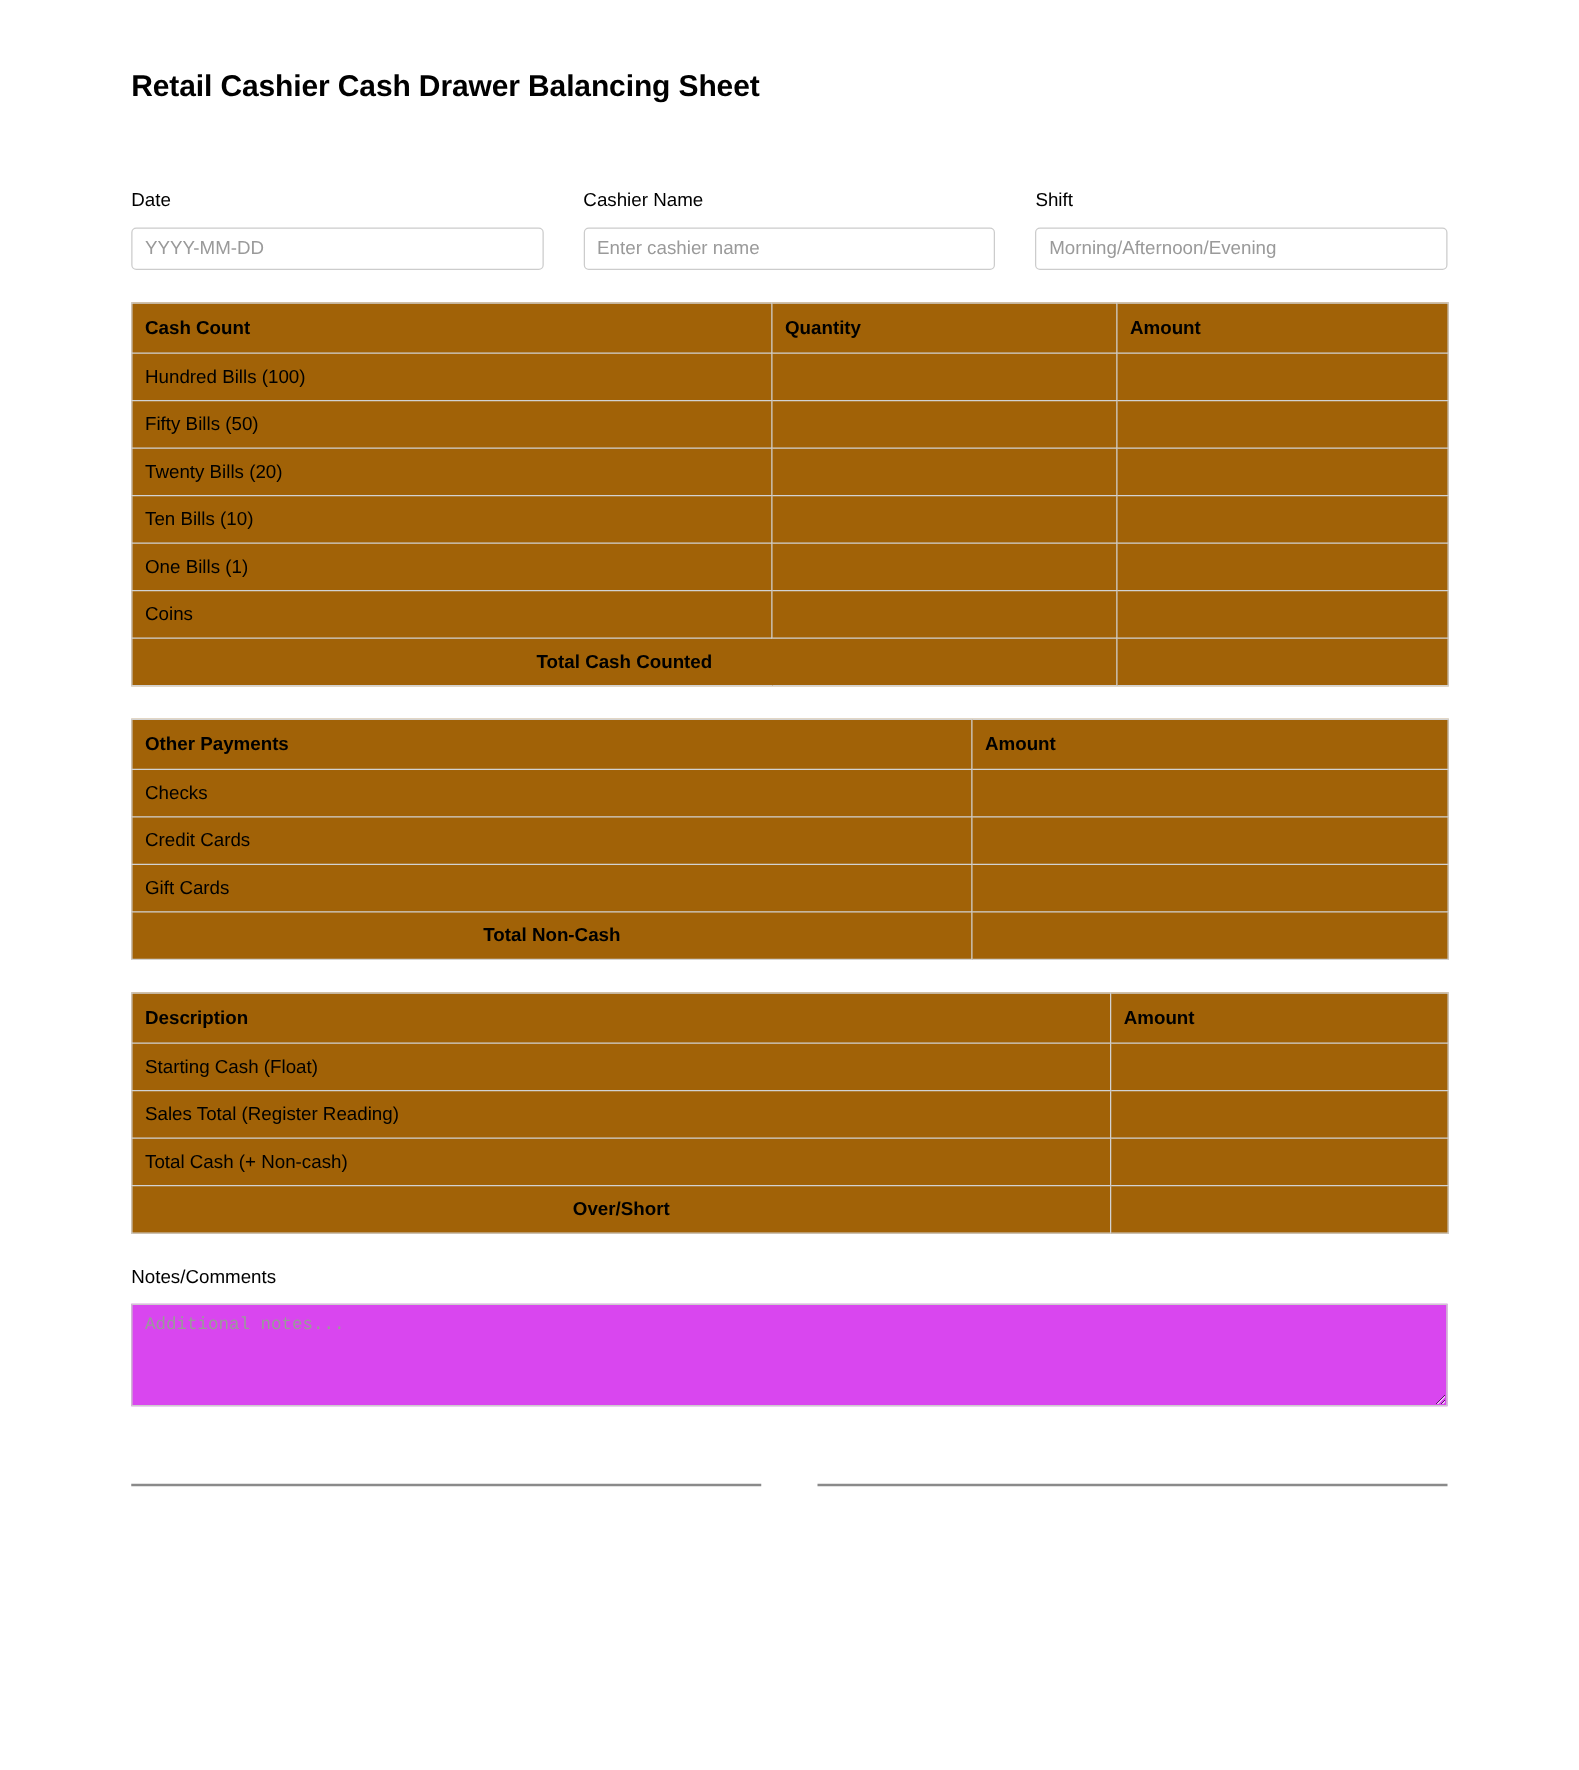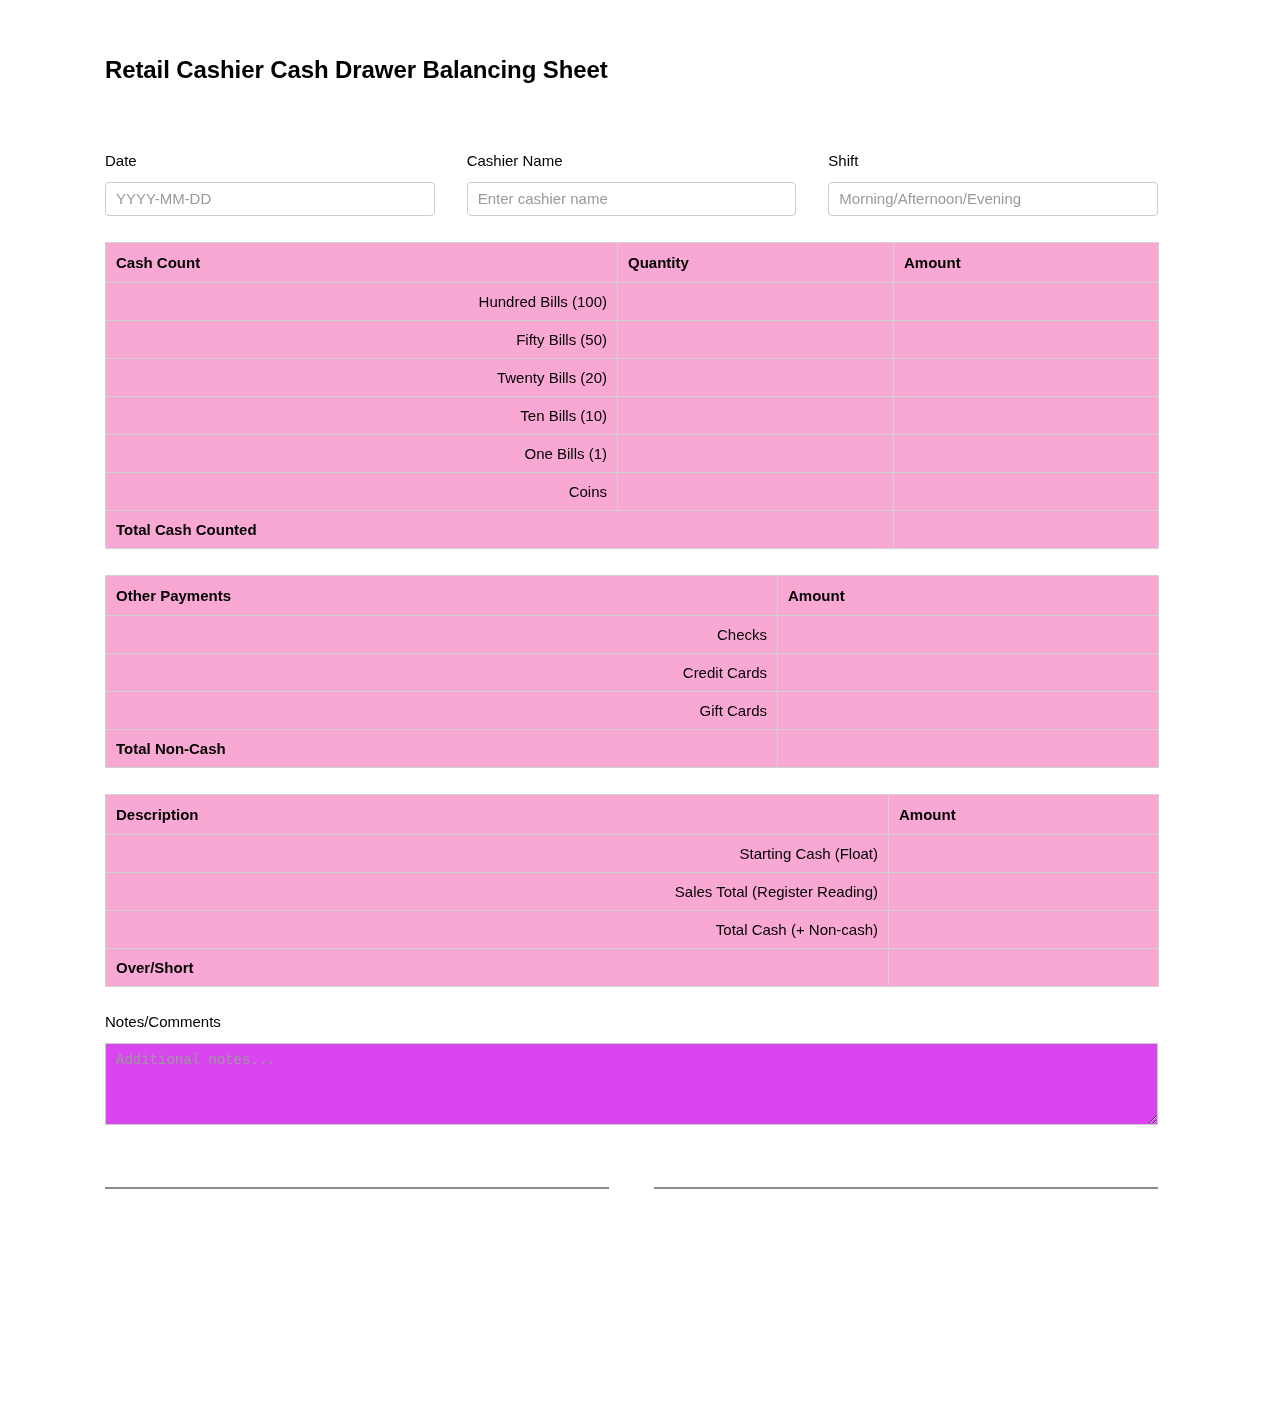--- a/index.html
+++ b/index.html
@@ -59,43 +59,43 @@
     outline: none;
   }
   .text-input::placeholder { color: #9a9a9a; opacity: 1; }
 
   
   table.form-table {
     border-collapse: collapse;
     width: 1053px;
     table-layout: fixed;
     margin-bottom: 26px;
-    background: #f9a8d4;
+    background: #a16207;
   }
   table.form-table th,
   table.form-table td {
     border: 1px solid #d2d2d2;
     height: 38px;
     padding: 7px 10px;
     box-sizing: border-box;
     font-size: 15px;
     vertical-align: middle;
   }
   table.form-table th {
     text-align: left;
     font-weight: bold;
     height: 40px;
   }
   td.row-label {
-    text-align: right;
+    text-align: left;
     font-weight: normal;
     white-space: nowrap;
   }
   td.total-label {
-    text-align: left;
+    text-align: center;
     font-weight: bold;
     white-space: nowrap;
   }
   td.value-cell { }
 
   
   .t-cash col.c1 { width: 512px; }
   .t-cash col.c2 { width: 276px; }
   .t-cash col.c3 { width: 265px; }
 

